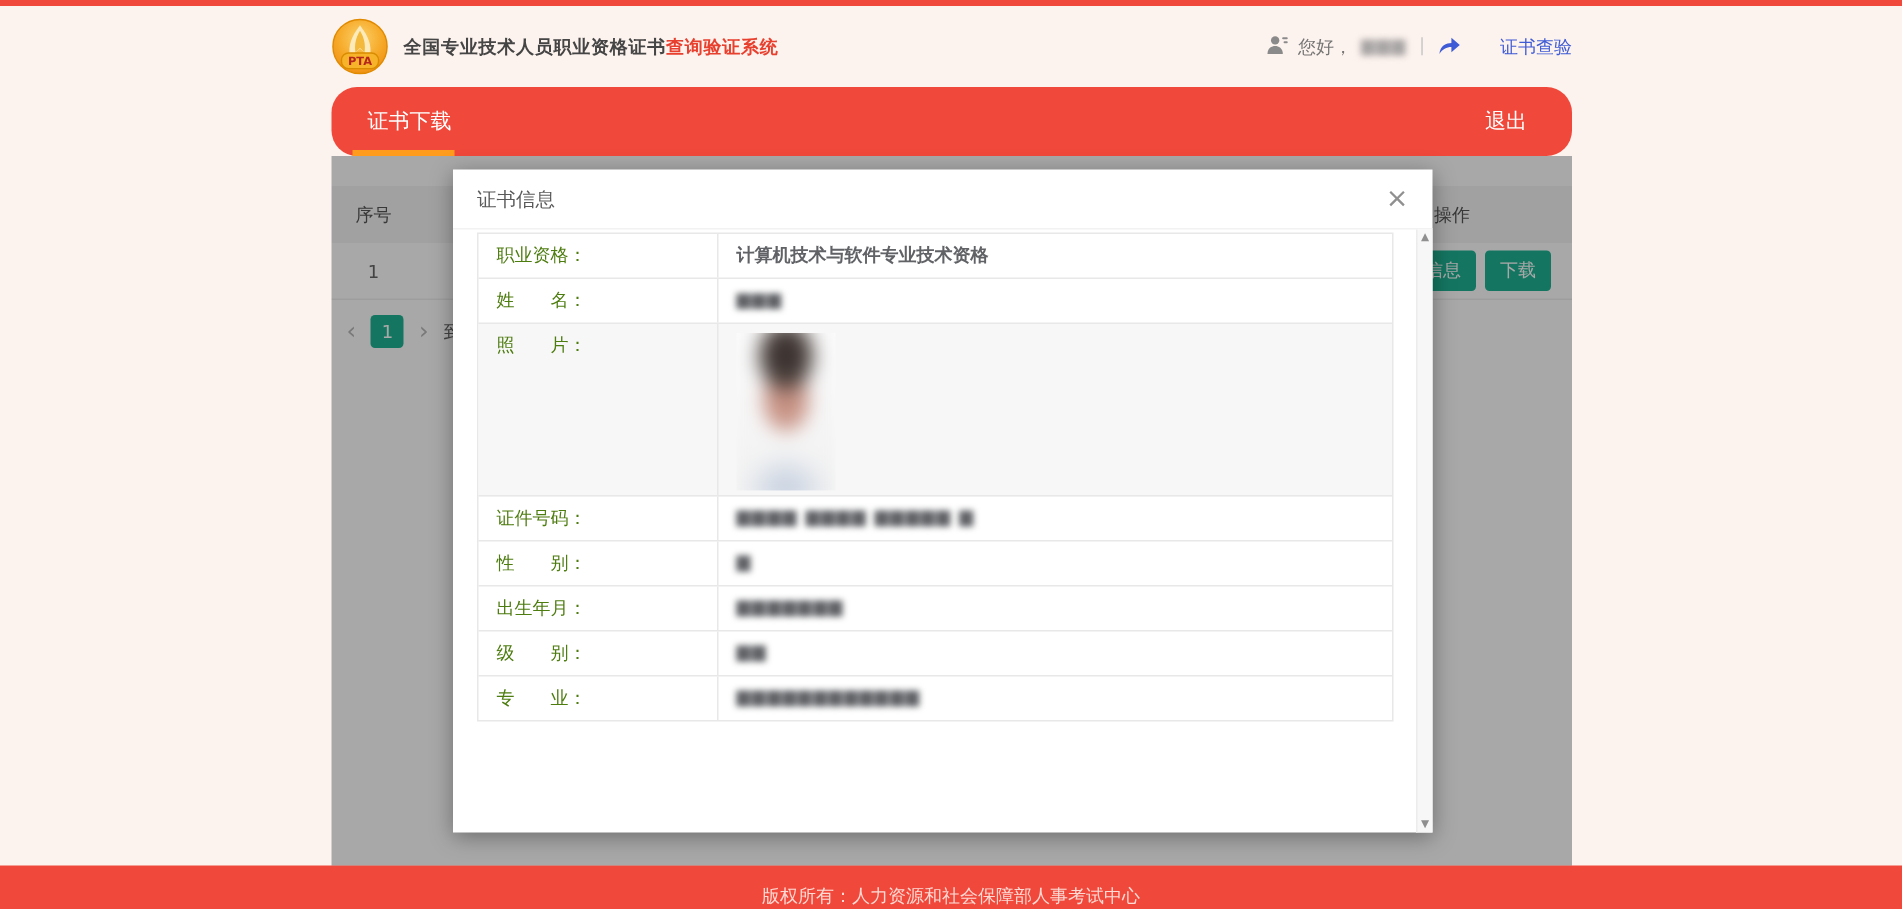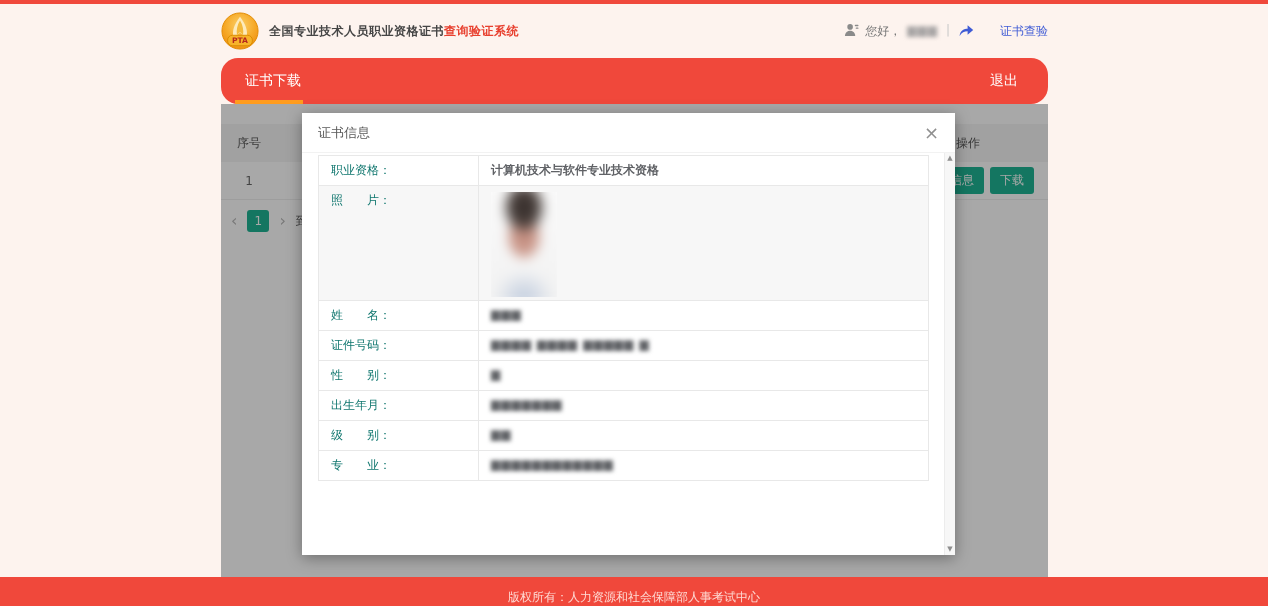--- a/index.html
+++ b/index.html
@@ -52,21 +52,21 @@
   .modal{position:absolute;left:302px;top:113px;width:653px;height:442px;background:#fff;z-index:10;
     box-shadow:0 3px 14px rgba(0,0,0,0.35);}
   .modal-header{height:40px;display:flex;align-items:center;justify-content:space-between;
     padding:0 16px;border-bottom:1px solid #f2f2f2;}
   .modal-title{font-size:13px;color:#5a5a5a;}
   .modal-close{font-size:18px;color:#909090;cursor:pointer;line-height:1;}
   .modal-body{position:relative;padding:2px 26px 0 16px;}
   .m-table{border:1px solid #e8e8e8;width:100%;}
   .m-row{display:flex;border-bottom:1px solid #e8e8e8;min-height:27px;}
   .m-row:last-child{border-bottom:none;}
-  .m-label{width:160px;flex:0 0 auto;border-right:1px solid #e8e8e8;padding:6px 12px;color:#0f766e;}
+  .m-label{width:160px;flex:0 0 auto;border-right:1px solid #e8e8e8;padding:6px 12px;color:#4d7c0f;}
   .m-value{flex:1;padding:6px 12px;color:#606266;font-weight:bold;}
   .lbl{display:inline-block;width:48px;text-align:justify;text-align-last:justify;}
   .row-photo{height:115px;background:#f7f7f7;}
   .photo-frame{width:66px;height:105px;overflow:hidden;background:#fbfbfb;}
   .photo{width:100%;height:100%;transform:scale(1.18);filter:blur(5px);
     background:
       radial-gradient(ellipse 26px 32px at 50% 20%, #332b29 0%, #4a403c 45%, rgba(0,0,0,0) 72%),
       radial-gradient(ellipse 20px 26px at 50% 44%, #c08779 0%, #cf9f92 55%, rgba(0,0,0,0) 78%),
       radial-gradient(ellipse 34px 30px at 50% 92%, #c3cedf 0%, rgba(195,206,223,0) 75%),
       linear-gradient(#fafafa,#f1f1f1);}
@@ -159,33 +159,33 @@
   <div class="modal-header">
     <span class="modal-title">证书信息</span>
     <span class="modal-close">×</span>
   </div>
   <div class="modal-body">
     <div class="m-table">
       <div class="m-row">
         <div class="m-label"><span class="lbl">职业资格</span><span>：</span></div>
         <div class="m-value">计算机技术与软件专业技术资格</div>
       </div>
+      <div class="m-row">
+        <div class="m-label"><span class="lbl">姓名</span><span>：</span></div>
+        <div class="m-value masked">▆▆▆</div>
+      </div>
       <div class="m-row row-photo">
         <div class="m-label"><span class="lbl">照片</span><span>：</span></div>
         <div class="m-value">
           <div class="photo-frame">
               <div class="photo"></div>
             </div>
         </div>
       </div>
       <div class="m-row">
-        <div class="m-label"><span class="lbl">姓名</span><span>：</span></div>
-        <div class="m-value masked">▆▆▆</div>
-      </div>
-      <div class="m-row">
         <div class="m-label"><span class="lbl">证件号码</span><span>：</span></div>
         <div class="m-value masked">▆▆▆▆ ▆▆▆▆ ▆▆▆▆▆ ▆</div>
       </div>
       <div class="m-row">
         <div class="m-label"><span class="lbl">性别</span><span>：</span></div>
         <div class="m-value masked">▆</div>
       </div>
       <div class="m-row">
         <div class="m-label"><span class="lbl">出生年月</span><span>：</span></div>
         <div class="m-value masked">▆▆▆▆▆▆▆</div>

